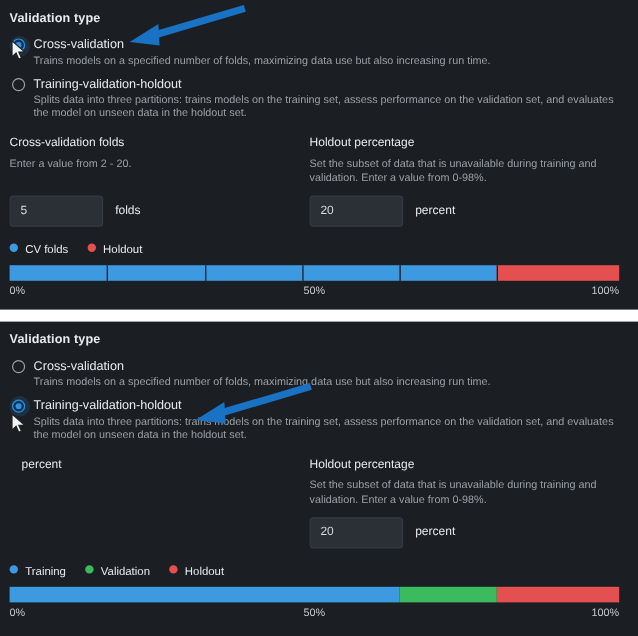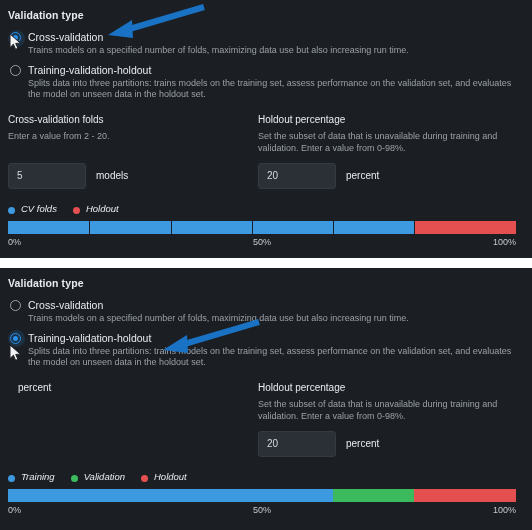--- a/index.html
+++ b/index.html
@@ -150,23 +150,22 @@
   }
 
   
   .legend {
     display: flex;
     align-items: center;
     margin-top: 14px;
   }
   .legend-item {
     display: flex;
-    align-items: flex-end;
+    align-items: flex-start;
     margin-right: 16px;
-    font-style: italic;
   }
   .legend-dot {
     width: 7px;
     height: 7px;
     border-radius: 50%;
     margin-right: 6px;
   }
   .legend-text {
     color: #e8eaed;
     font-size: 9.5px;
@@ -242,21 +241,21 @@
         <span class="radio-label">Training-validation-holdout</span>
         <span class="radio-desc">Splits data into three partitions: trains models on the training set, assess performance on the validation set, and evaluates the model on unseen data in the holdout set.</span>
       </div>
 
       <div class="fields">
         <div class="field-col">
           <div class="field-title">Cross-validation folds</div>
           <div class="field-desc">Enter a value from 2 - 20.</div>
           <div class="field-input-row">
             <input class="num-input" type="text" value="5" style="">
-            <span class="unit-label">models</span>
+            <span class="unit-label">folds</span>
           </div>
         </div>
         <div class="field-col right">
           <div class="field-title">Holdout percentage</div>
           <div class="field-desc">Set the subset of data that is unavailable during training and validation. Enter a value from 0-98%.</div>
           <div class="field-input-row">
             <input class="num-input" type="text" value="20" style="">
             <span class="unit-label">percent</span>
           </div>
         </div>

